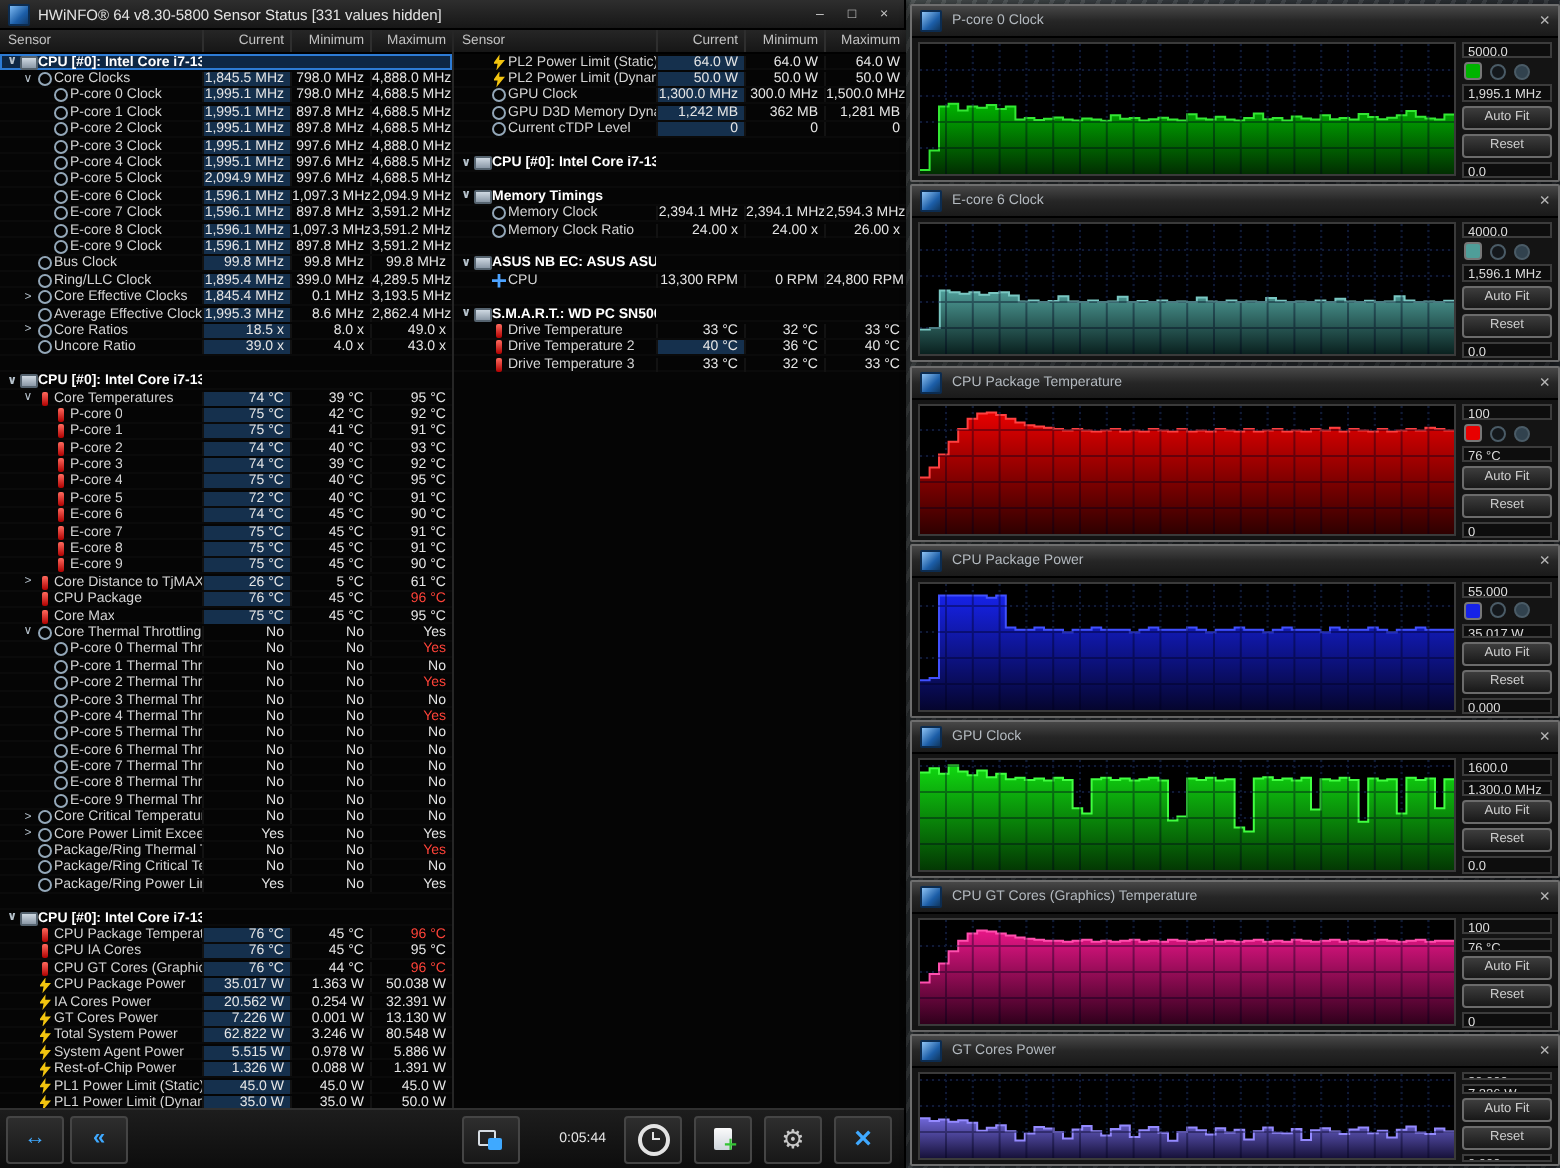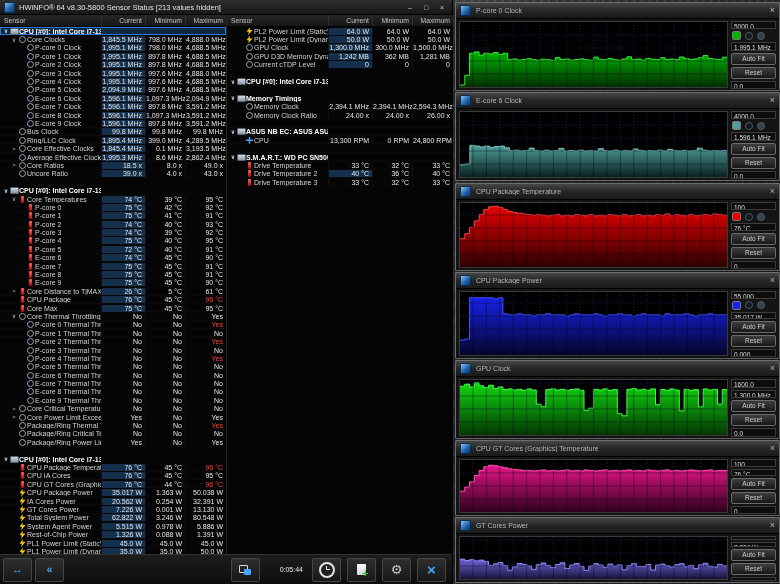--- a/index.html
+++ b/index.html
@@ -98,21 +98,21 @@
     background:linear-gradient(#3d3d3d,#181818);border:1px solid #6b6b6b;border-radius:2px;}
   .gbtn.af{margin-top:auto;}
   .gmin{margin-top:auto;}
 </style>
 </head>
 <body>
 
 <div id="main">
   <div id="titlebar">
     <span id="appicon"></span>
-    <span id="apptitle">HWiNFO® 64 v8.30-5800 Sensor Status [213 values hidden]</span>
+    <span id="apptitle">HWiNFO® 64 v8.30-5800 Sensor Status [331 values hidden]</span>
     <span class="wbtn">–</span>
     <span class="wbtn">□</span>
     <span class="wbtn">×</span>
   </div>
   <div id="panels">
     <div class="panel left">
       <div class="phead">
         <div class="hcell sensor">Sensor</div>
         <div class="hcell c1">Current</div>
         <div class="hcell c2">Minimum</div>

